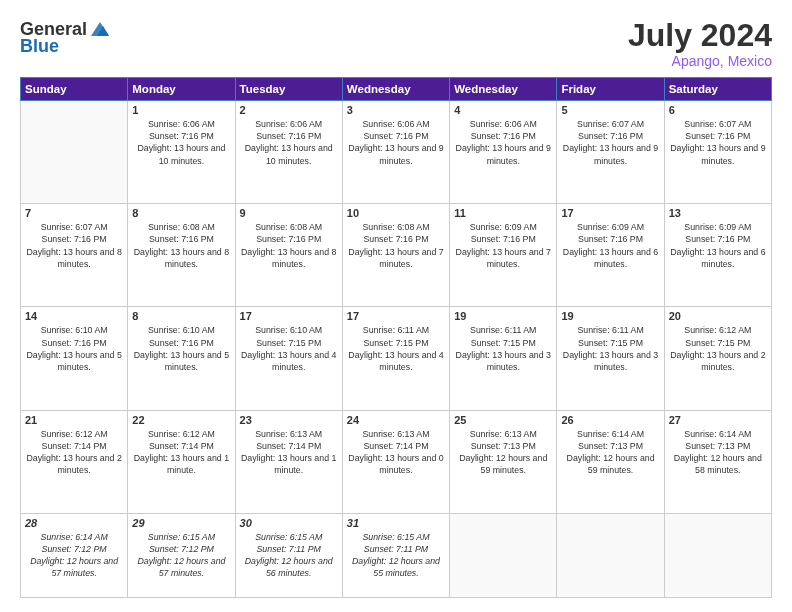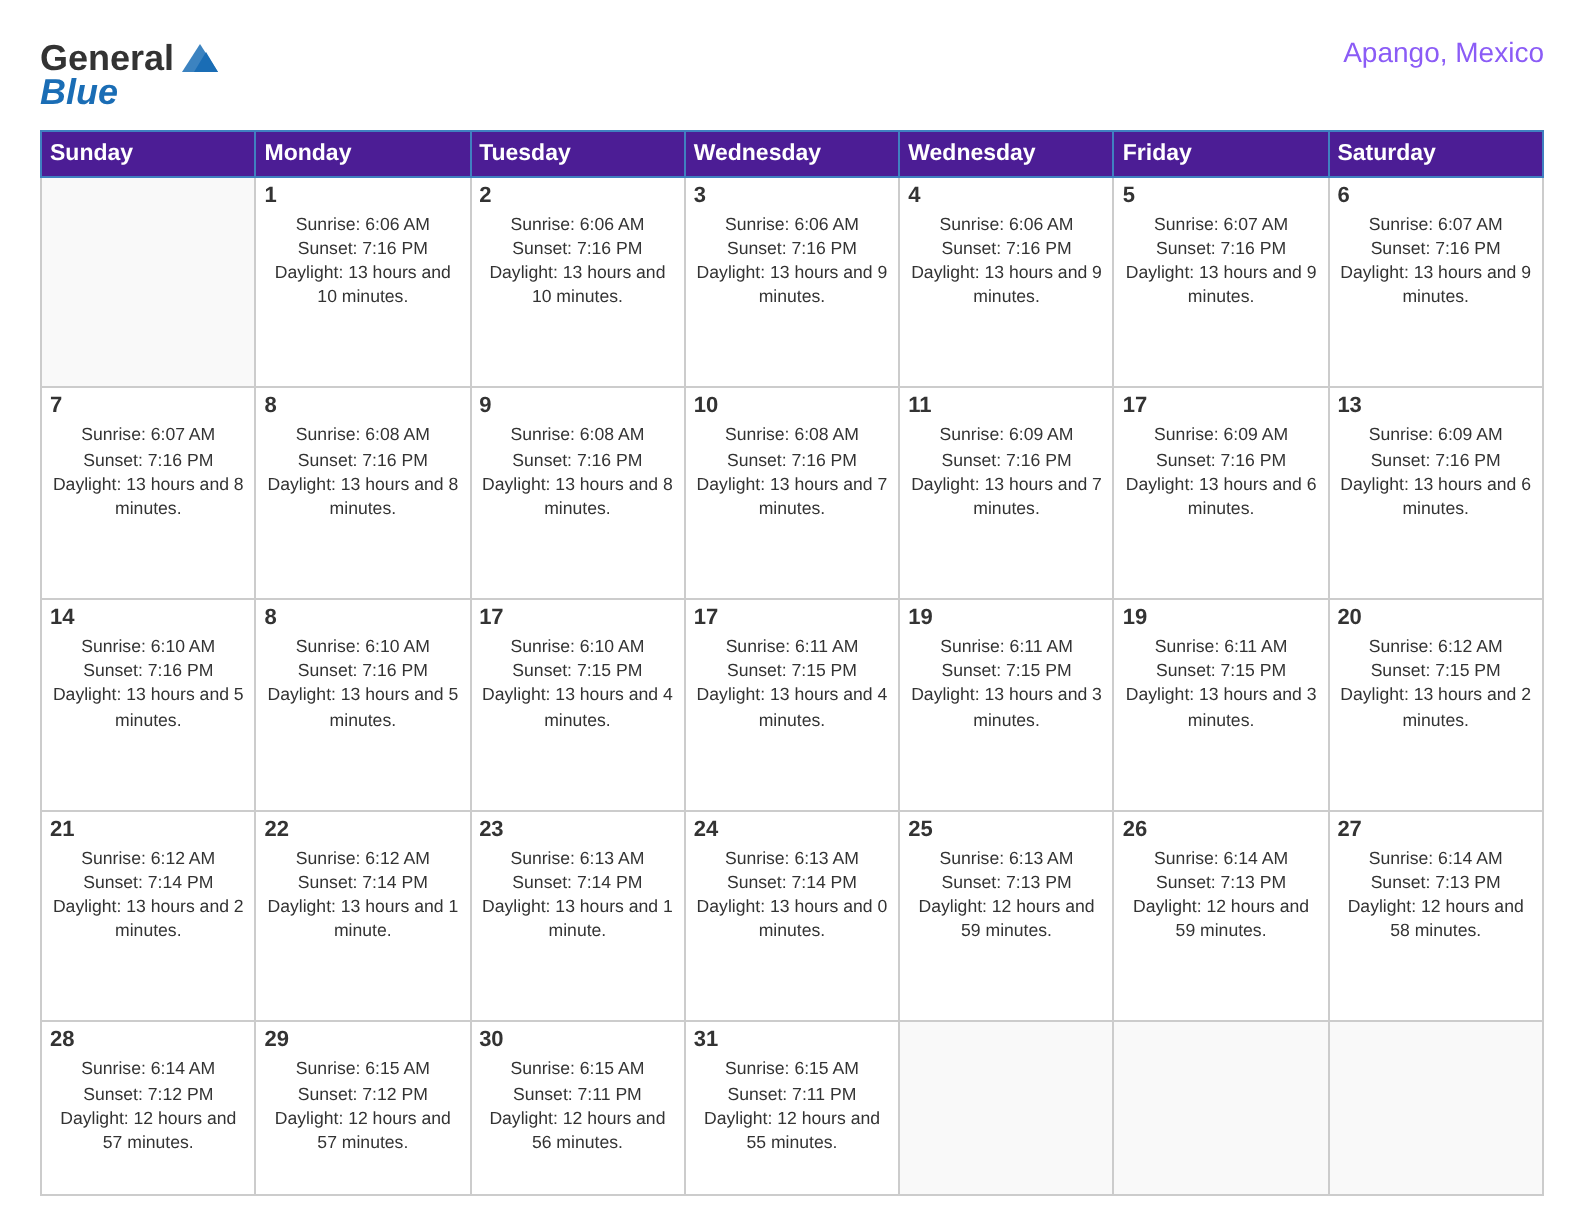--- a/index.html
+++ b/index.html
@@ -32,21 +32,20 @@
       font-size: 18px;
       font-weight: bold;
       color: #333;
       line-height: 1.1;
     }
     .logo-text-blue {
       font-size: 18px;
       font-weight: bold;
       color: #1a6db5;
       line-height: 1.1;
-      font-style: italic;
     }
     .logo-icon {
       width: 22px;
       height: 22px;
       margin-left: 2px;
     }
     .title-block {
       text-align: right;
     }
     .month-title {
@@ -94,40 +93,42 @@
       font-size: 8.8px;
       line-height: 1.38;
       color: #333;
       text-align: center;
     }
     .empty-cell {
       background: #f9f9f9;
     }
     .last-row td {
       height: 72px;
+      font-style: italic;
     }
   </style>
 </head>
 <body>
 
 <div class="page">
   <div class="header">
     <div class="logo">
       <div style="display:flex;flex-direction:column;line-height:1.15;">
         <div style="display:flex;align-items:flex-end;">
           <span class="logo-text-general">General</span>
           <svg class="logo-icon" viewBox="0 0 22 22" xmlns="http://www.w3.org/2000/svg">
             <polygon points="2,18 11,4 20,18" fill="#1a6db5" opacity="0.85"></polygon>
             <polygon points="8,18 14,8 20,18" fill="#1a6db5"></polygon>
           </svg>
         </div>
         <span class="logo-text-blue" style="margin-top:-3px;">Blue</span>
       </div>
     </div>
     <div class="title-block">
+      <div class="month-title">July 2024</div>
       <div class="location">Apango, Mexico</div>
     </div>
   </div>
 
   <table class="calendar">
     <thead>
       <tr>
       <th>Sunday</th>
           <th>Monday</th>
           <th>Tuesday</th>

